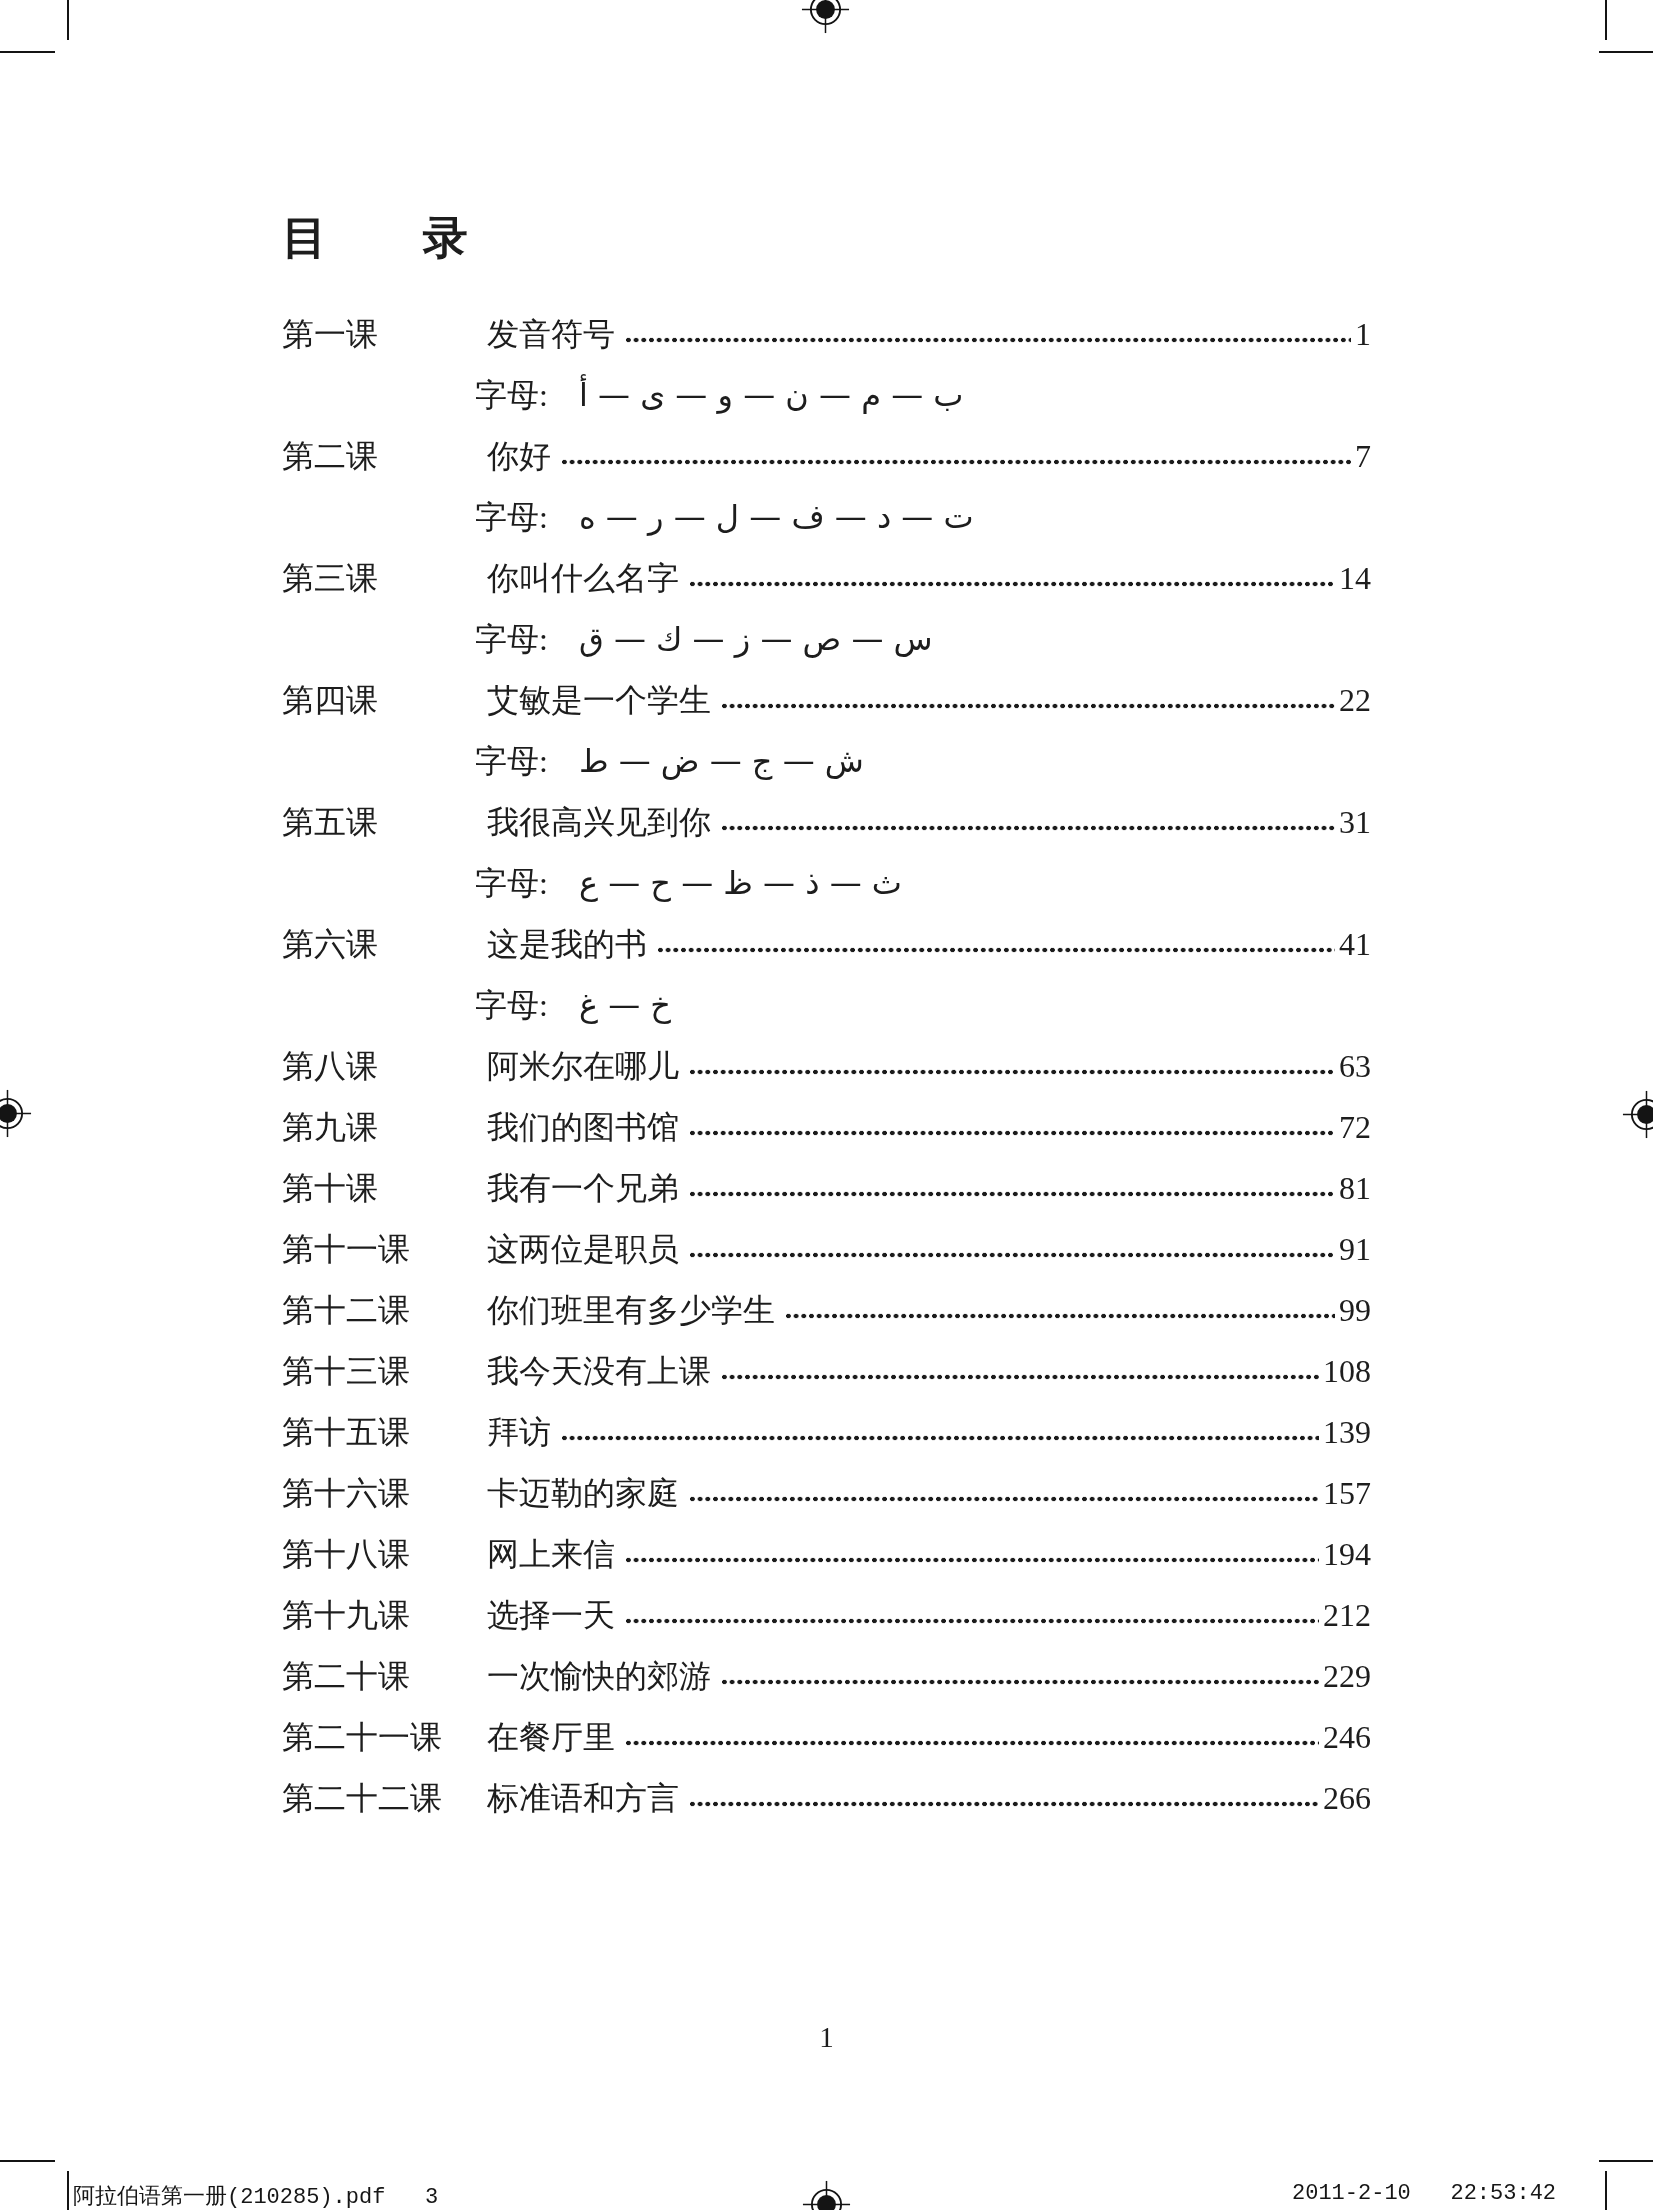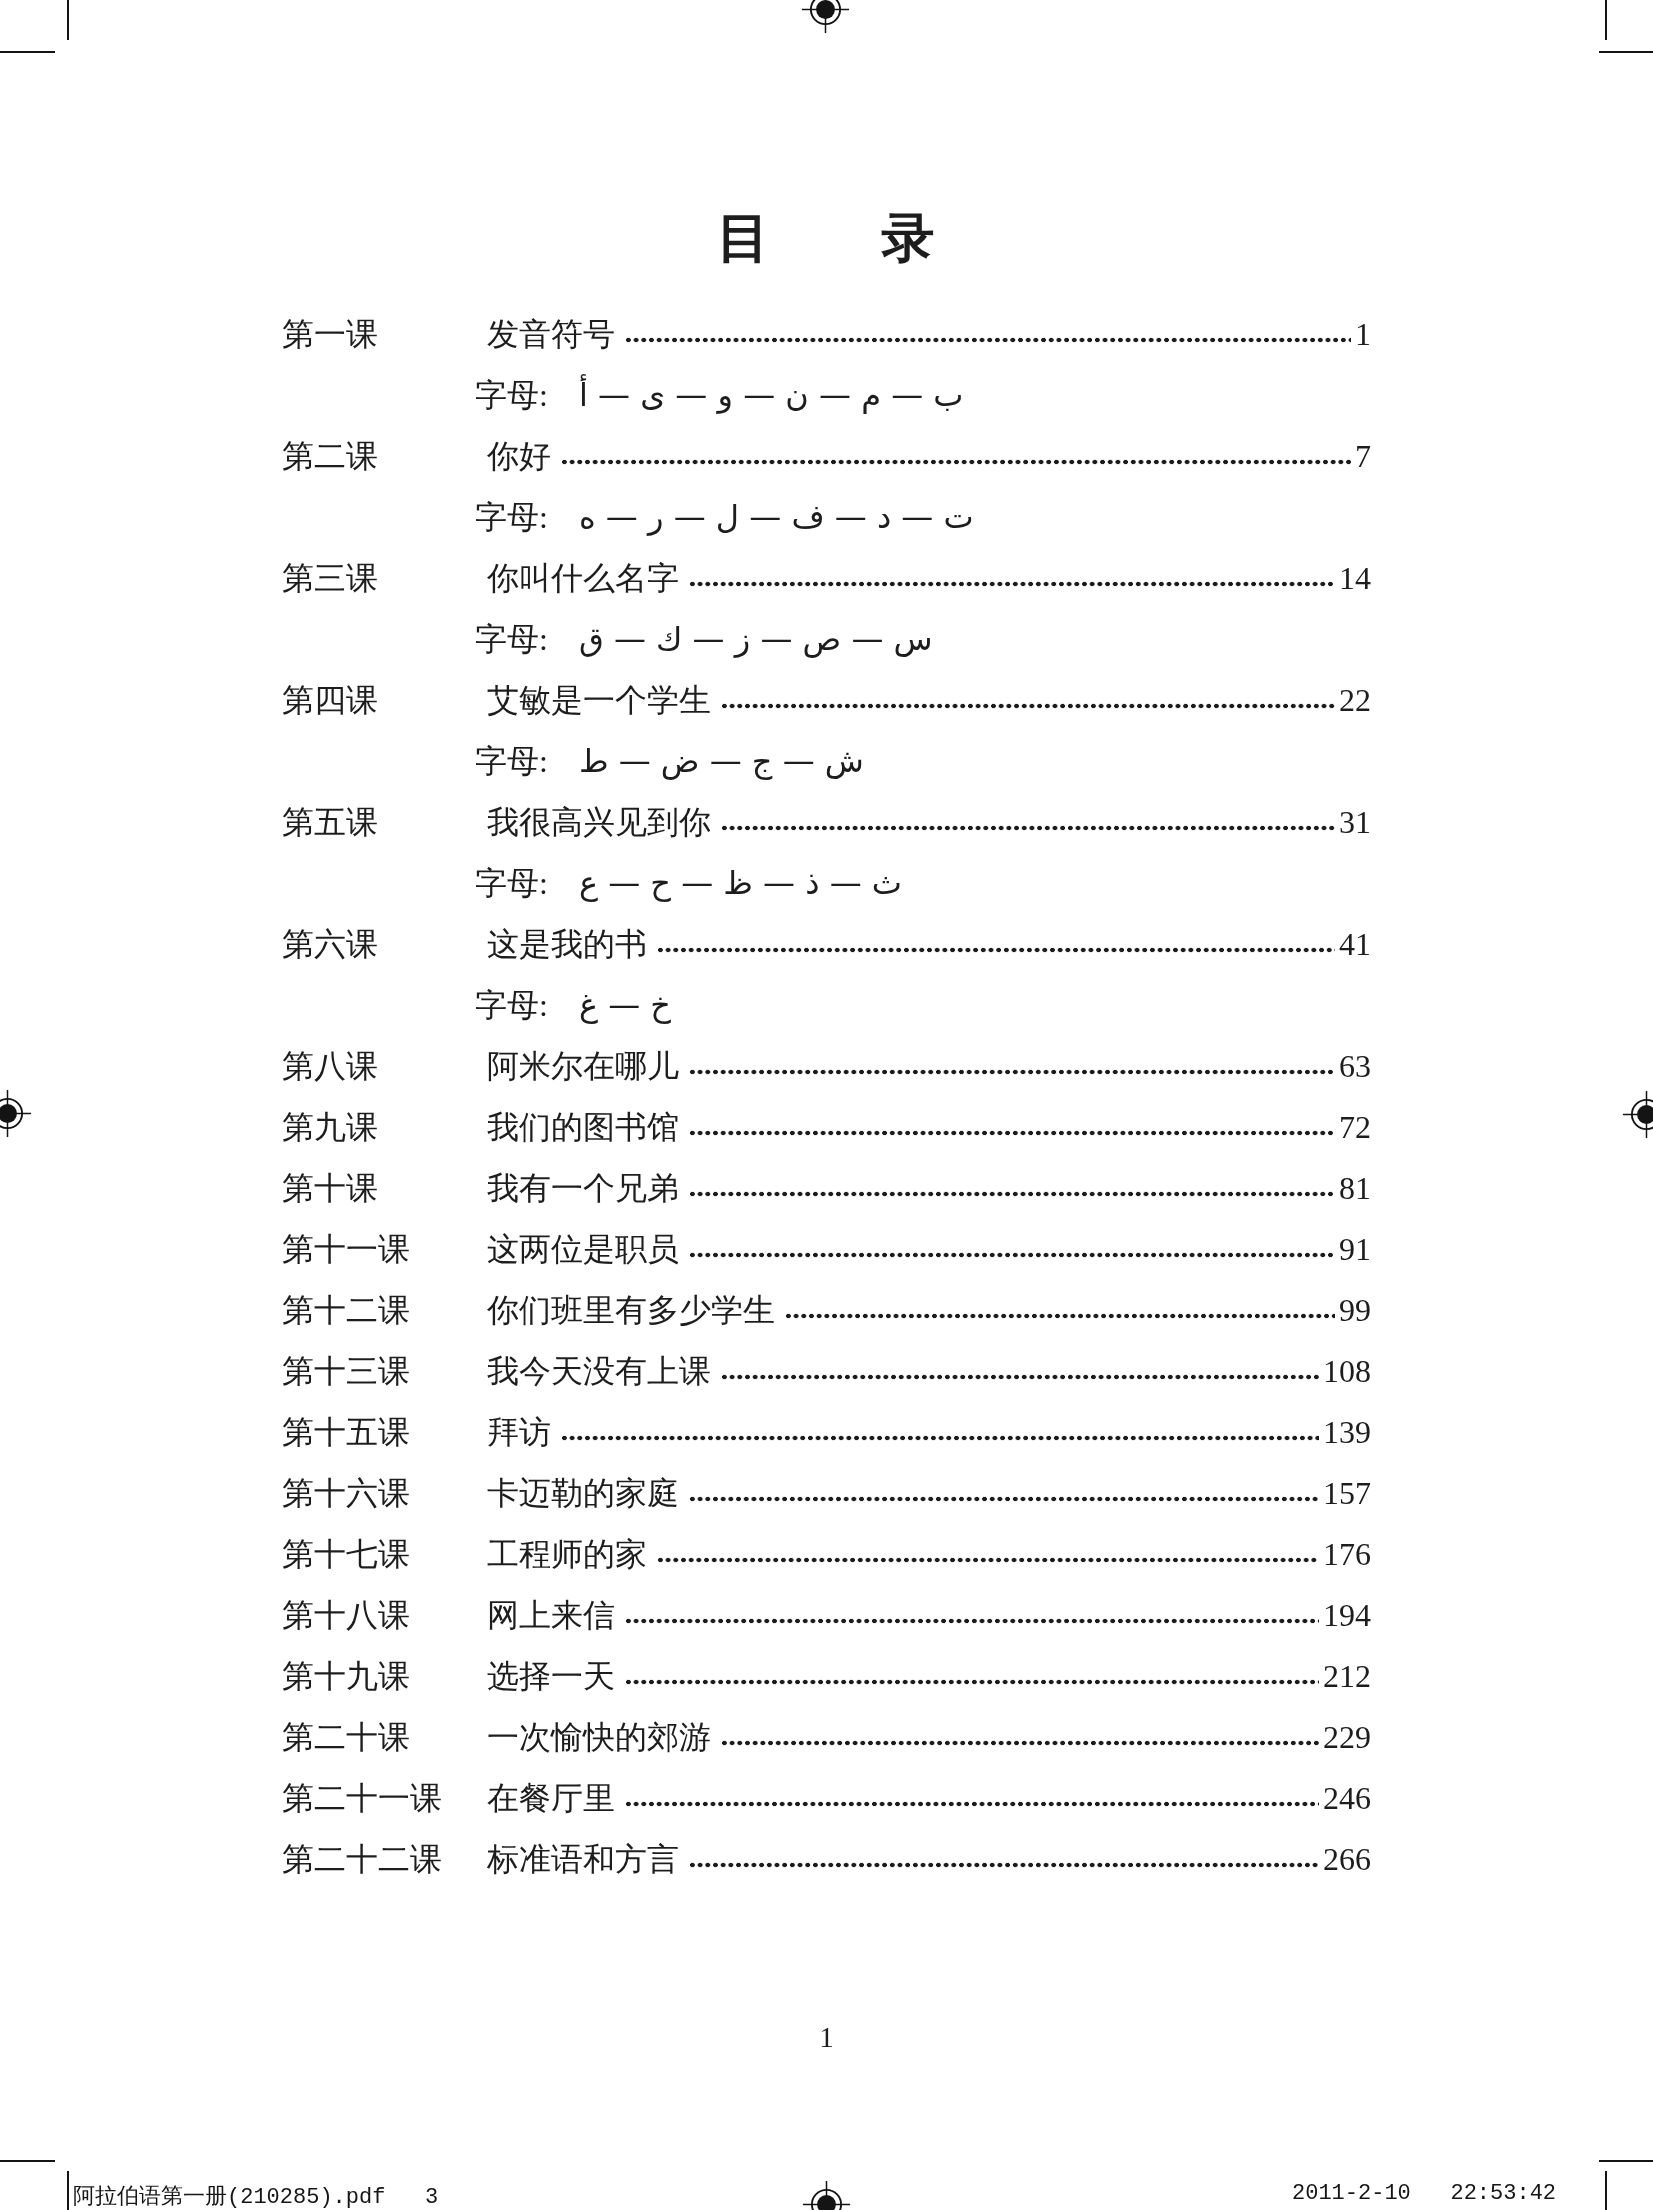--- a/index.html
+++ b/index.html
@@ -17,22 +17,21 @@
     width: 1653px;
     height: 2211px;
     overflow: hidden;
   }
   
   #doc-title {
     position: absolute;
     left: 282px;
     top: 213px;
     width: 1089px;
-    text-align: center;
-    font-size: 53px;
+    font-size: 45px;
     line-height: 51px;
     font-weight: 600;
     letter-spacing: 1.9px;
     white-space: pre;
   }
   
   #toc-rows {
     position: absolute;
     left: 282px;
     top: 303px;
@@ -243,26 +242,20 @@
     <span class="leader"></span>
     <span class="col-page">139</span>
   </div>
       <div class="row lesson-row">
     <span class="col-lesson">第十六课</span>
     <span class="col-title">卡迈勒的家庭</span>
     <span class="leader"></span>
     <span class="col-page">157</span>
   </div>
       <div class="row lesson-row">
-    <span class="col-lesson">第十七课</span>
-    <span class="col-title">工程师的家</span>
-    <span class="leader"></span>
-    <span class="col-page">176</span>
-  </div>
-      <div class="row lesson-row">
     <span class="col-lesson">第十八课</span>
     <span class="col-title">网上来信</span>
     <span class="leader"></span>
     <span class="col-page">194</span>
   </div>
       <div class="row lesson-row">
     <span class="col-lesson">第十九课</span>
     <span class="col-title">选择一天</span>
     <span class="leader"></span>
     <span class="col-page">212</span>

